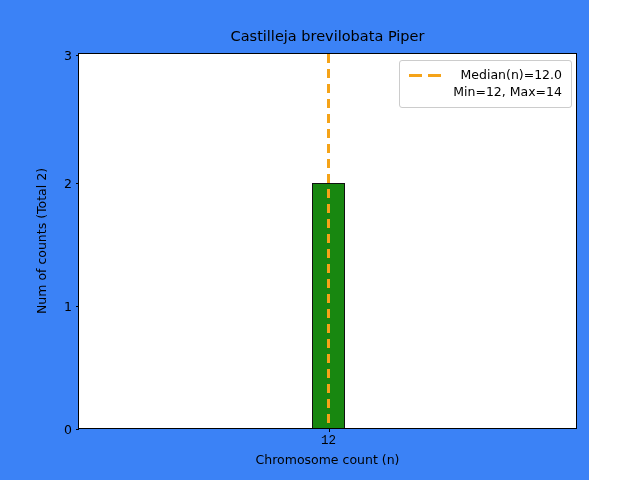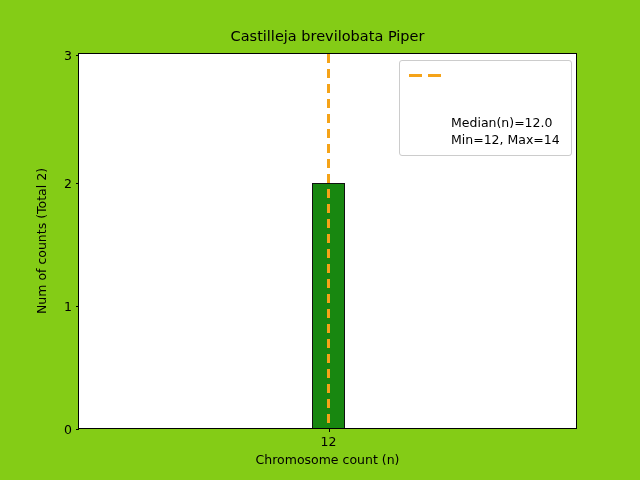--- a/index.html
+++ b/index.html
@@ -2,23 +2,23 @@
 <html><head>
 <meta charset="utf-8">
 <style>
   html, body {
     margin: 0;
     padding: 0;
     background: #ffffff;
   }
   #figure {
     position: relative;
-    width: 640px;
+    width: 589px;
     height: 480px;
-    background: #84cc16;
+    background: #3b82f6;
     font-family: "DejaVu Sans", sans-serif;
     overflow: hidden;
   }
 
   
   #chart-title {
     position: absolute;
     left: 78px;
     top: 27px;
     width: 499px;
@@ -94,20 +94,21 @@
     background: #000000;
   }
   .xtick-label {
     position: absolute;
     top: 100%;
     margin-top: 6px;
     transform: translateX(-50%);
     font-size: 12.5px;
     color: #000000;
     white-space: nowrap;
+    font-family: Liberation Mono, monospace;
   }
 
   
   #xlabel {
     position: absolute;
     left: 78px;
     top: 452px;
     width: 499px;
     text-align: center;
     font-size: 12.5px;
@@ -157,23 +158,23 @@
     top: 6px;
     height: 3.2px;
     background: #f5a318;
   }
   .legend-marker .dash.d1 { left: 0px;  width: 12.5px; }
   .legend-marker .dash.d2 { left: 19px; width: 12.5px; }
   .legend-text {
     font-size: 12.5px;
     color: #000000;
     line-height: 16.5px;
+    text-align: right;
     white-space: nowrap;
     flex: 1 1 auto;
-    margin-top: 48px;
   }
   .legend-text > div { display: block; }
 </style>
 </head>
 <body>
 
 <div id="figure">
 
   <div id="chart-title">Castilleja brevilobata Piper</div>
 

